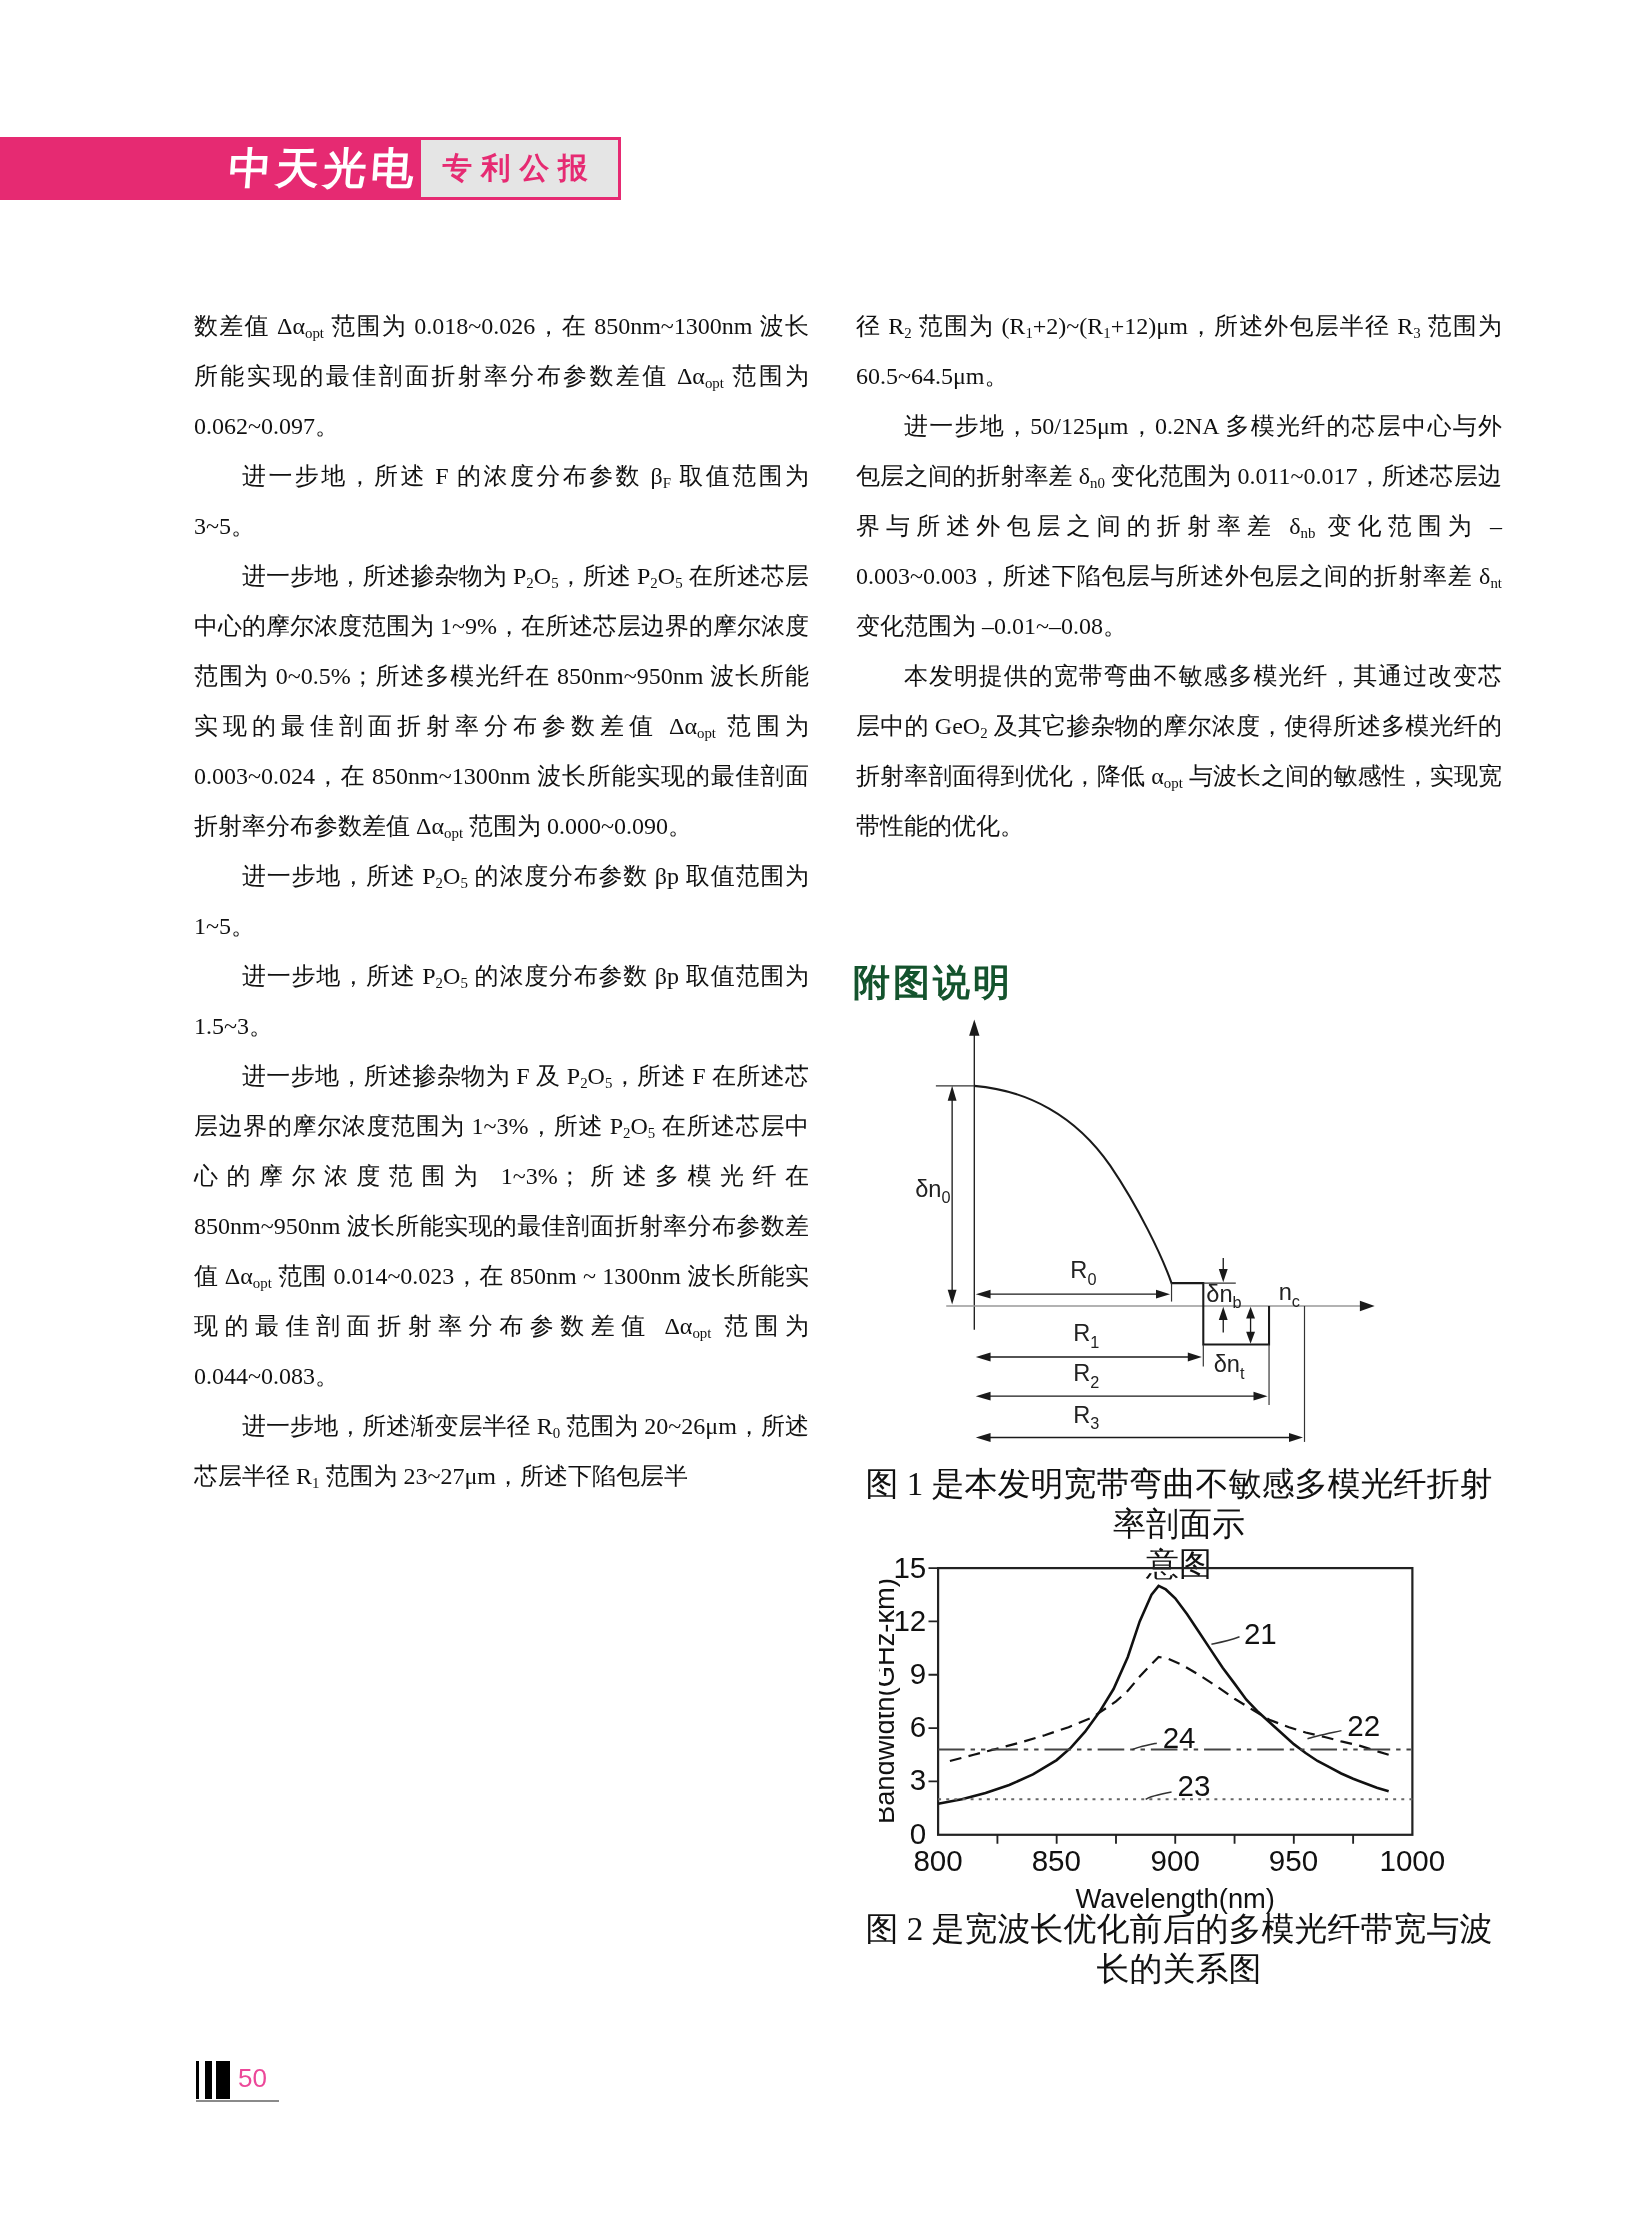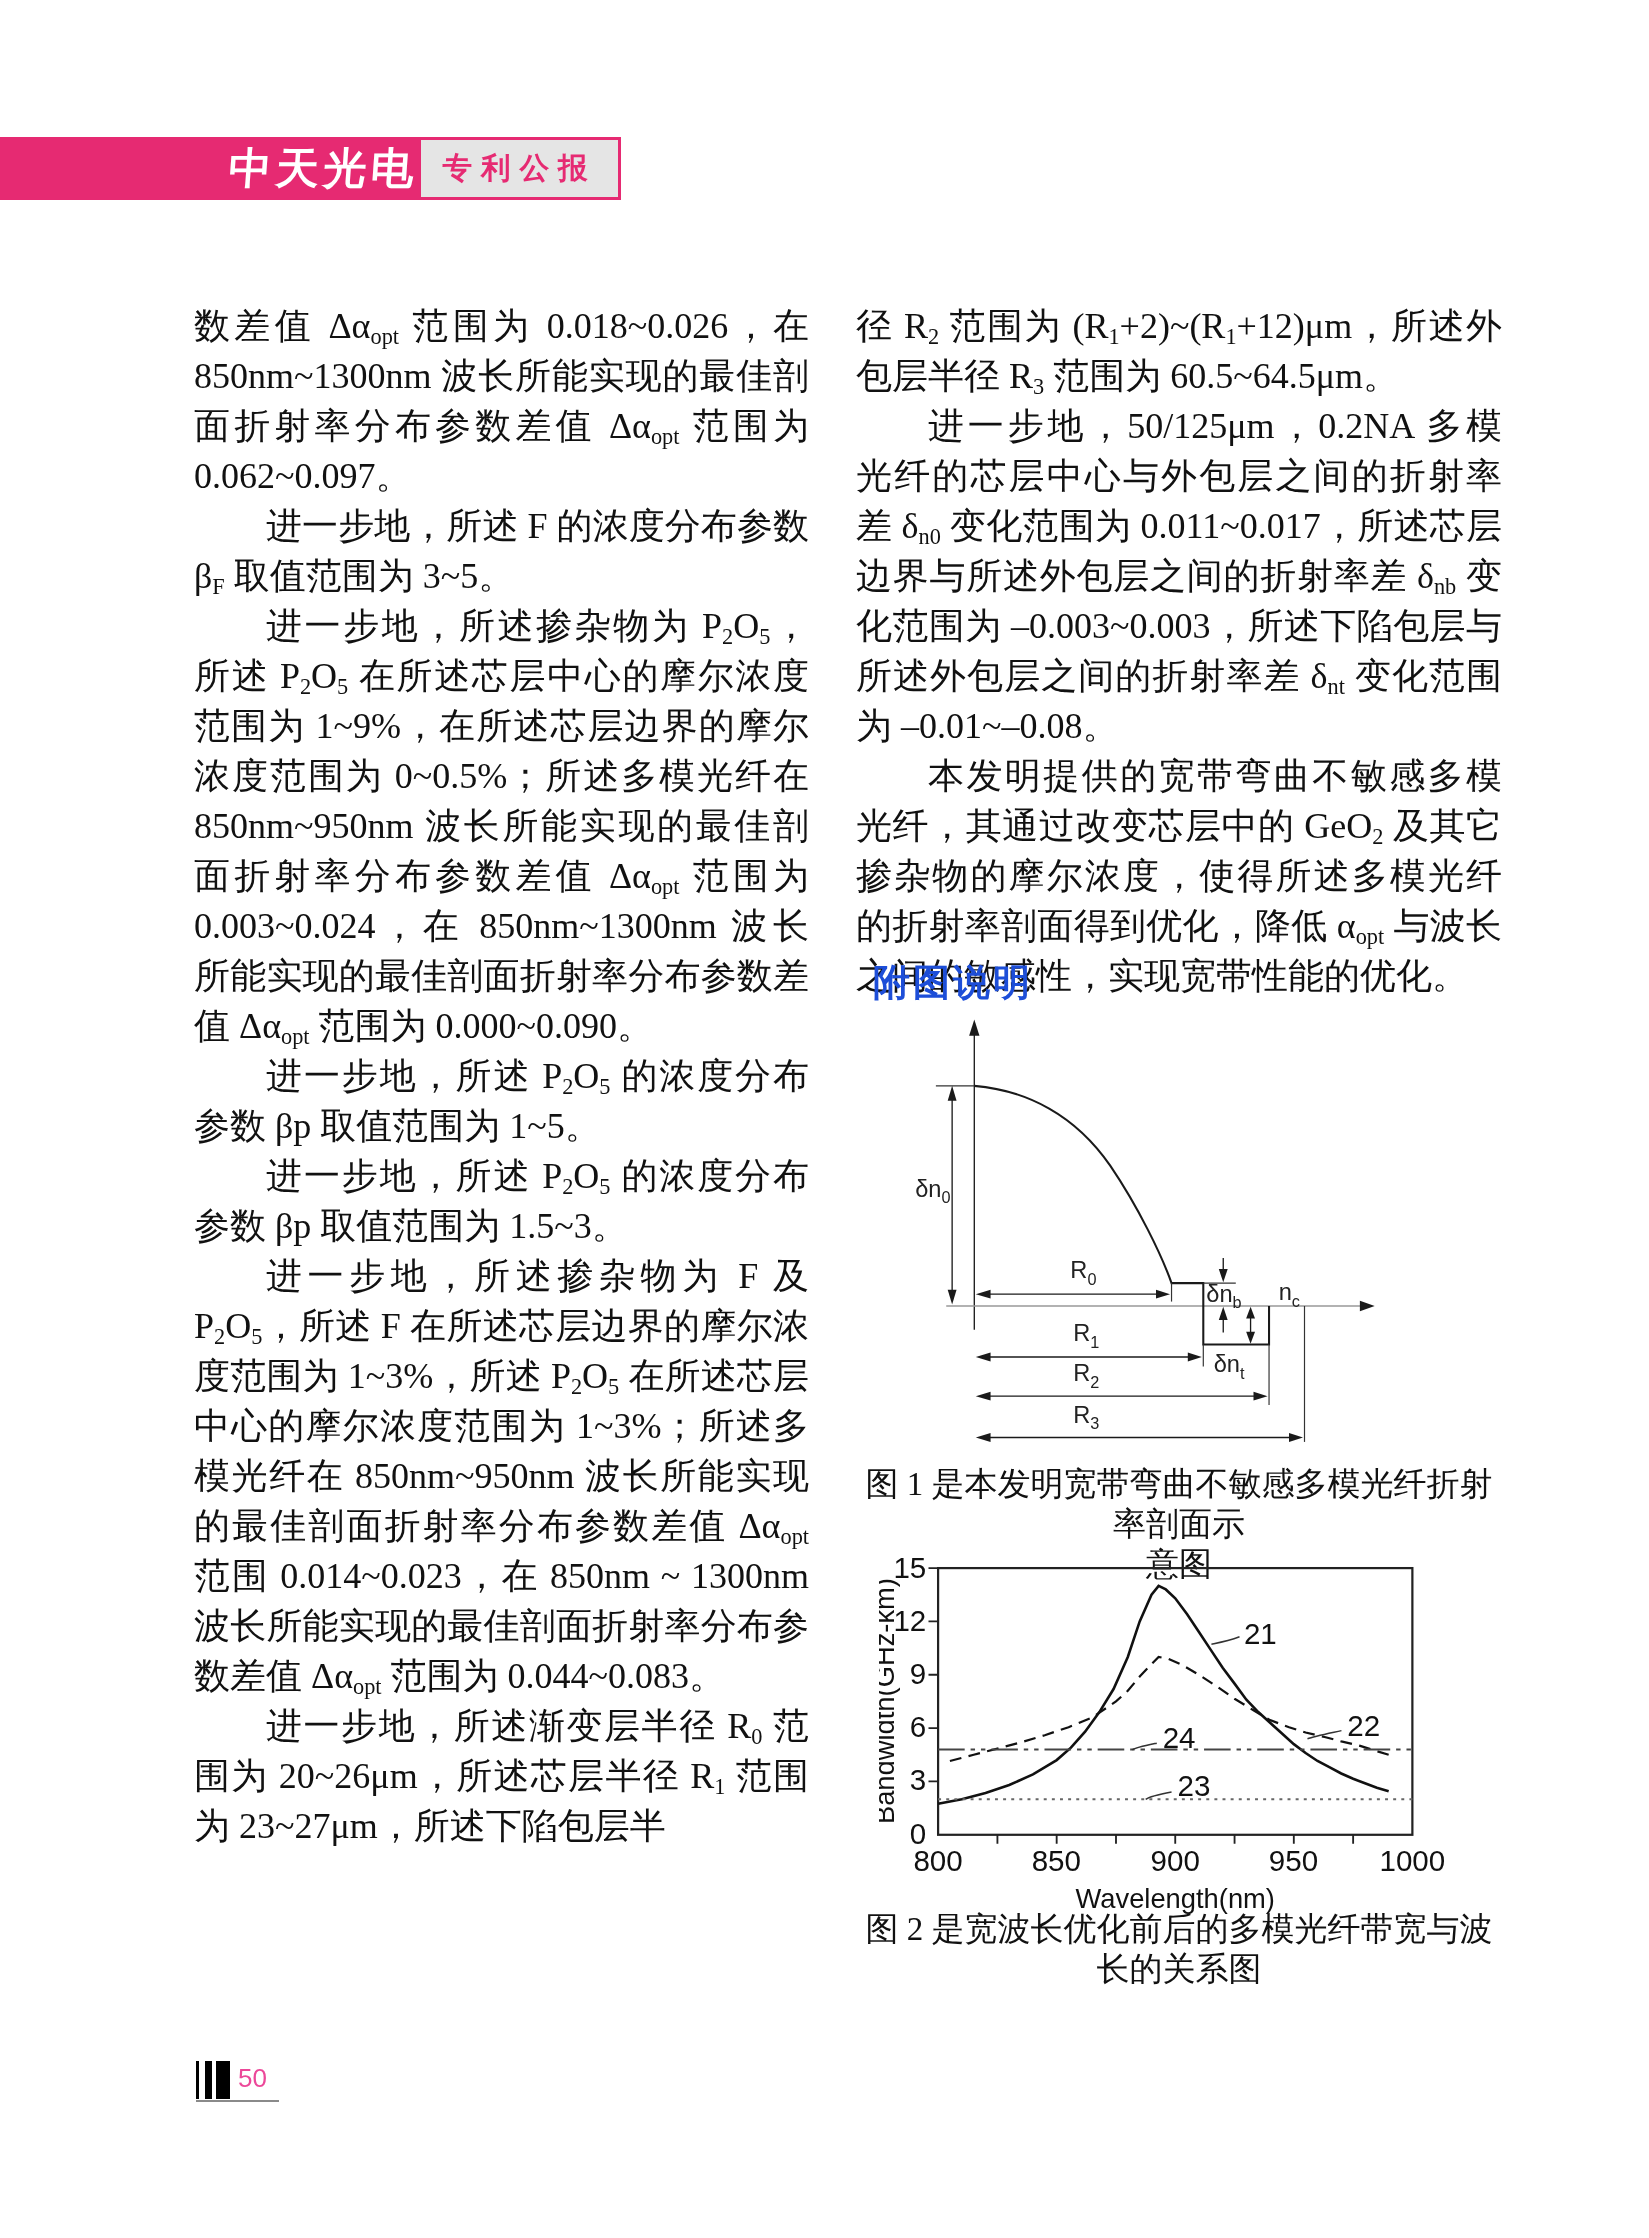--- a/index.html
+++ b/index.html
@@ -8,27 +8,27 @@
   
   .brandbar{position:absolute;left:0;top:137px;width:621px;height:63px;background:#e62a72;}
   .logo{position:absolute;left:218px;top:0;width:211px;height:63px;display:flex;align-items:center;justify-content:center;
         color:#fff;font-size:43px;font-weight:bold;letter-spacing:4.4px;transform:skewX(-4deg);
         font-family:"Liberation Serif","DejaVu Serif",serif;}
   .badge{position:absolute;right:0;top:0;width:203px;height:63px;background:#e5e5e5;border:3px solid #e62a72;
          box-sizing:border-box;display:flex;align-items:center;justify-content:center;
          color:#e62a72;font-size:29.6px;font-weight:bold;letter-spacing:8.9px;
          font-family:"Liberation Sans","DejaVu Sans",sans-serif;}
   
-  .col{position:absolute;top:301px;font-size:36px;line-height:50px;text-align:justify;text-justify:inter-character;}
+  .col{position:absolute;top:301px;font-size:24px;line-height:50px;text-align:justify;text-justify:inter-character;}
   .col p{margin:0;}
   .col p.ind{text-indent:2em;}
   #leftcol{left:194px;width:615px;}
   #rightcol{left:856px;width:646px;}
   sub{font-size:0.62em;vertical-align:-0.28em;line-height:0;}
-  .secheading{position:absolute;left:853px;top:958px;font-size:37px;font-weight:bold;color:#1d4ed8;letter-spacing:3px;margin-left:20px;}
+  .secheading{position:absolute;left:853px;top:958px;font-size:37px;font-weight:bold;color:#14532d;letter-spacing:3px;}
   .figcaption{position:absolute;left:856px;width:646px;text-align:center;font-size:33px;line-height:40px;}
   #fig1cap{top:1464px;}
   #fig2cap{top:1909px;}
   
   .figsvg{position:absolute;}
   #fig1{left:909px;top:1012px;}
   #fig2{left:879px;top:1548px;}
   .thin{stroke:#333;stroke-width:1.6;fill:none;}
   .axis{stroke:#999;stroke-width:2;fill:none;}
   .prof{stroke:#1a1a1a;stroke-width:2.8;fill:none;}

